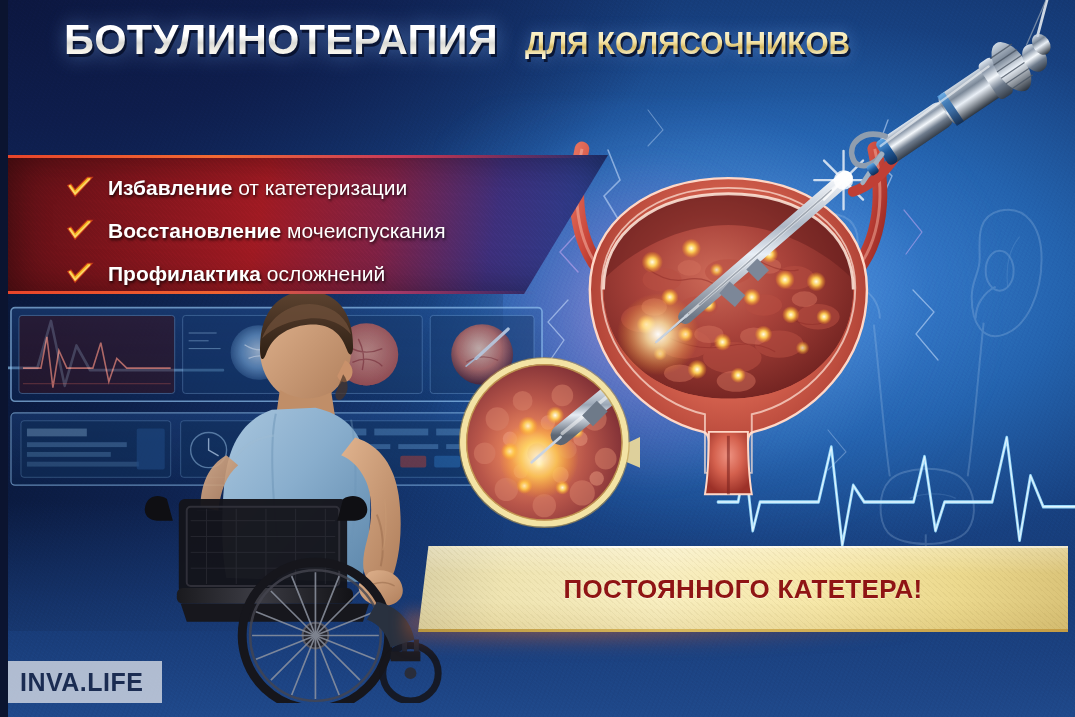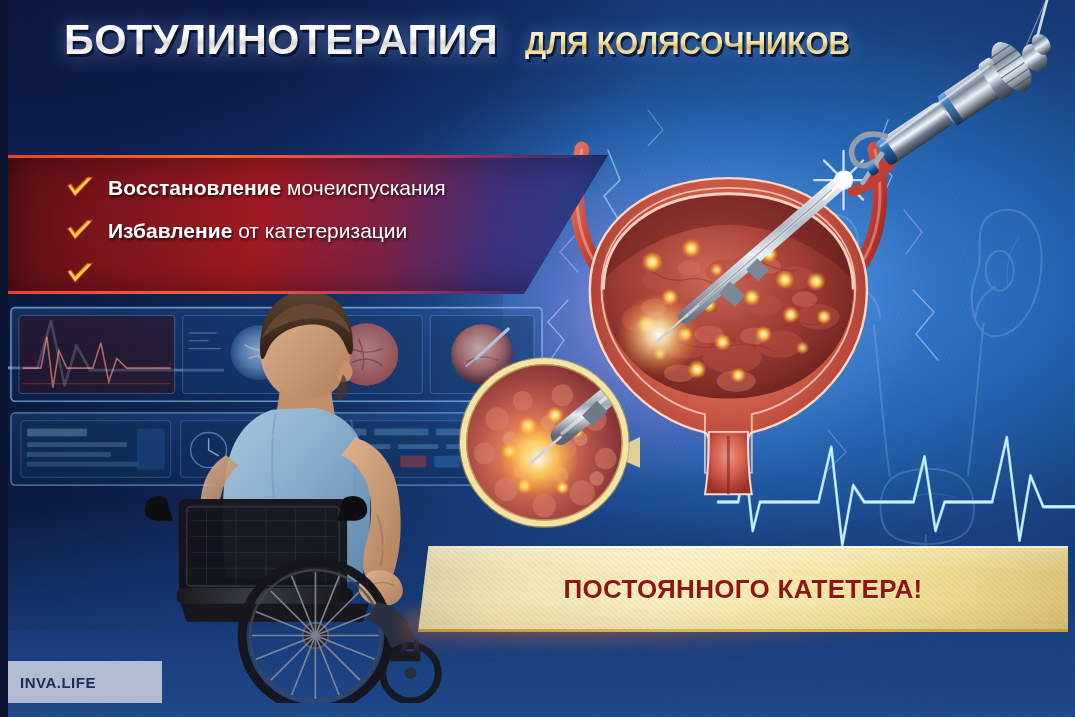--- a/index.html
+++ b/index.html
@@ -133,21 +133,21 @@
   .cta-text{position:absolute;inset:0;display:flex;flex-direction:column;
     align-items:center;justify-content:center;gap:2px;}
   .cta-l1,.cta-l2{font-size:26px;font-weight:700;line-height:1.1;white-space:nowrap;letter-spacing:.3px;}
   .cta-l1 .dark{color:#2a1508;text-shadow:0 1px 0 rgba(255,255,255,.45);}
   .cta-l1 .red{color:#8f1414;text-shadow:0 1px 0 rgba(255,255,255,.45);}
   .cta-l2{color:#8f1414;text-shadow:0 1px 0 rgba(255,255,255,.45);}
 
   
   .logo{position:absolute;left:0;bottom:14px;width:154px;height:42px;z-index:40;
     background:rgba(214,219,229,.80);display:flex;align-items:center;padding-left:12px;}
-  .logo-text{font-size:15px;font-weight:700;color:#1b2c52;letter-spacing:.5px;}
+  .logo-text{font-size:25px;font-weight:700;color:#1b2c52;letter-spacing:.5px;}
 
   
   .cta-glow{position:absolute;left:395px;top:610px;width:520px;height:40px;z-index:20;
     background:radial-gradient(ellipse at 30% 30%, rgba(238,120,50,.55) 0%, rgba(200,80,40,.22) 45%, rgba(180,70,40,0) 75%);
     filter:blur(7px);}
 </style>
 </head>
 <body>
 
 <div class="stage">
@@ -662,42 +662,43 @@
     <div class="benefits">
 
       <div class="benefit">
         <span class="check">
           <svg viewBox="0 0 34 28">
             <path d="M2 11 L11 24 L32 1 L26 1 L11 16 L6 9 z" fill="#f5b81f"></path>
             <path d="M2 11 L11 24 L32 1 L26 1 L11 16 L6 9 z" fill="none" stroke="#c8361c" stroke-width="1.4" opacity=".85"></path>
             <path d="M4 11 L11 21 L29 3" fill="none" stroke="#ffe489" stroke-width="2" opacity=".7"></path>
           </svg>
         </span>
-        <span class="b-text"><span class="strong">Восстановление</span><span class="light"> мочеиспускания</span></span>
+        <span class="b-text"><span class="strong">Избавление</span><span class="light"> от катетеризации</span></span>
       </div>
 
       <div class="benefit">
         <span class="check">
           <svg viewBox="0 0 34 28">
             <path d="M2 11 L11 24 L32 1 L26 1 L11 16 L6 9 z" fill="#f5b81f"></path>
             <path d="M2 11 L11 24 L32 1 L26 1 L11 16 L6 9 z" fill="none" stroke="#c8361c" stroke-width="1.4" opacity=".85"></path>
             <path d="M4 11 L11 21 L29 3" fill="none" stroke="#ffe489" stroke-width="2" opacity=".7"></path>
           </svg>
         </span>
-        <span class="b-text"><span class="strong">Избавление</span><span class="light"> от катетеризации</span></span>
+        <span class="b-text"><span class="strong">Восстановление</span><span class="light"> мочеиспускания</span></span>
       </div>
 
       <div class="benefit">
         <span class="check">
           <svg viewBox="0 0 34 28">
             <path d="M2 11 L11 24 L32 1 L26 1 L11 16 L6 9 z" fill="#f5b81f"></path>
             <path d="M2 11 L11 24 L32 1 L26 1 L11 16 L6 9 z" fill="none" stroke="#c8361c" stroke-width="1.4" opacity=".85"></path>
             <path d="M4 11 L11 21 L29 3" fill="none" stroke="#ffe489" stroke-width="2" opacity=".7"></path>
           </svg>
         </span>
+        <span class="b-text"><span class="strong">Профилактика</span><span class="light"> осложнений</span></span>
       </div>
 
     </div>
   </div>
 
   <div class="cta-glow"></div>
   <div class="cta">
     <div class="cta-bg"></div>
     <div class="cta-sheen"></div>
     <div class="cta-tex"></div>

